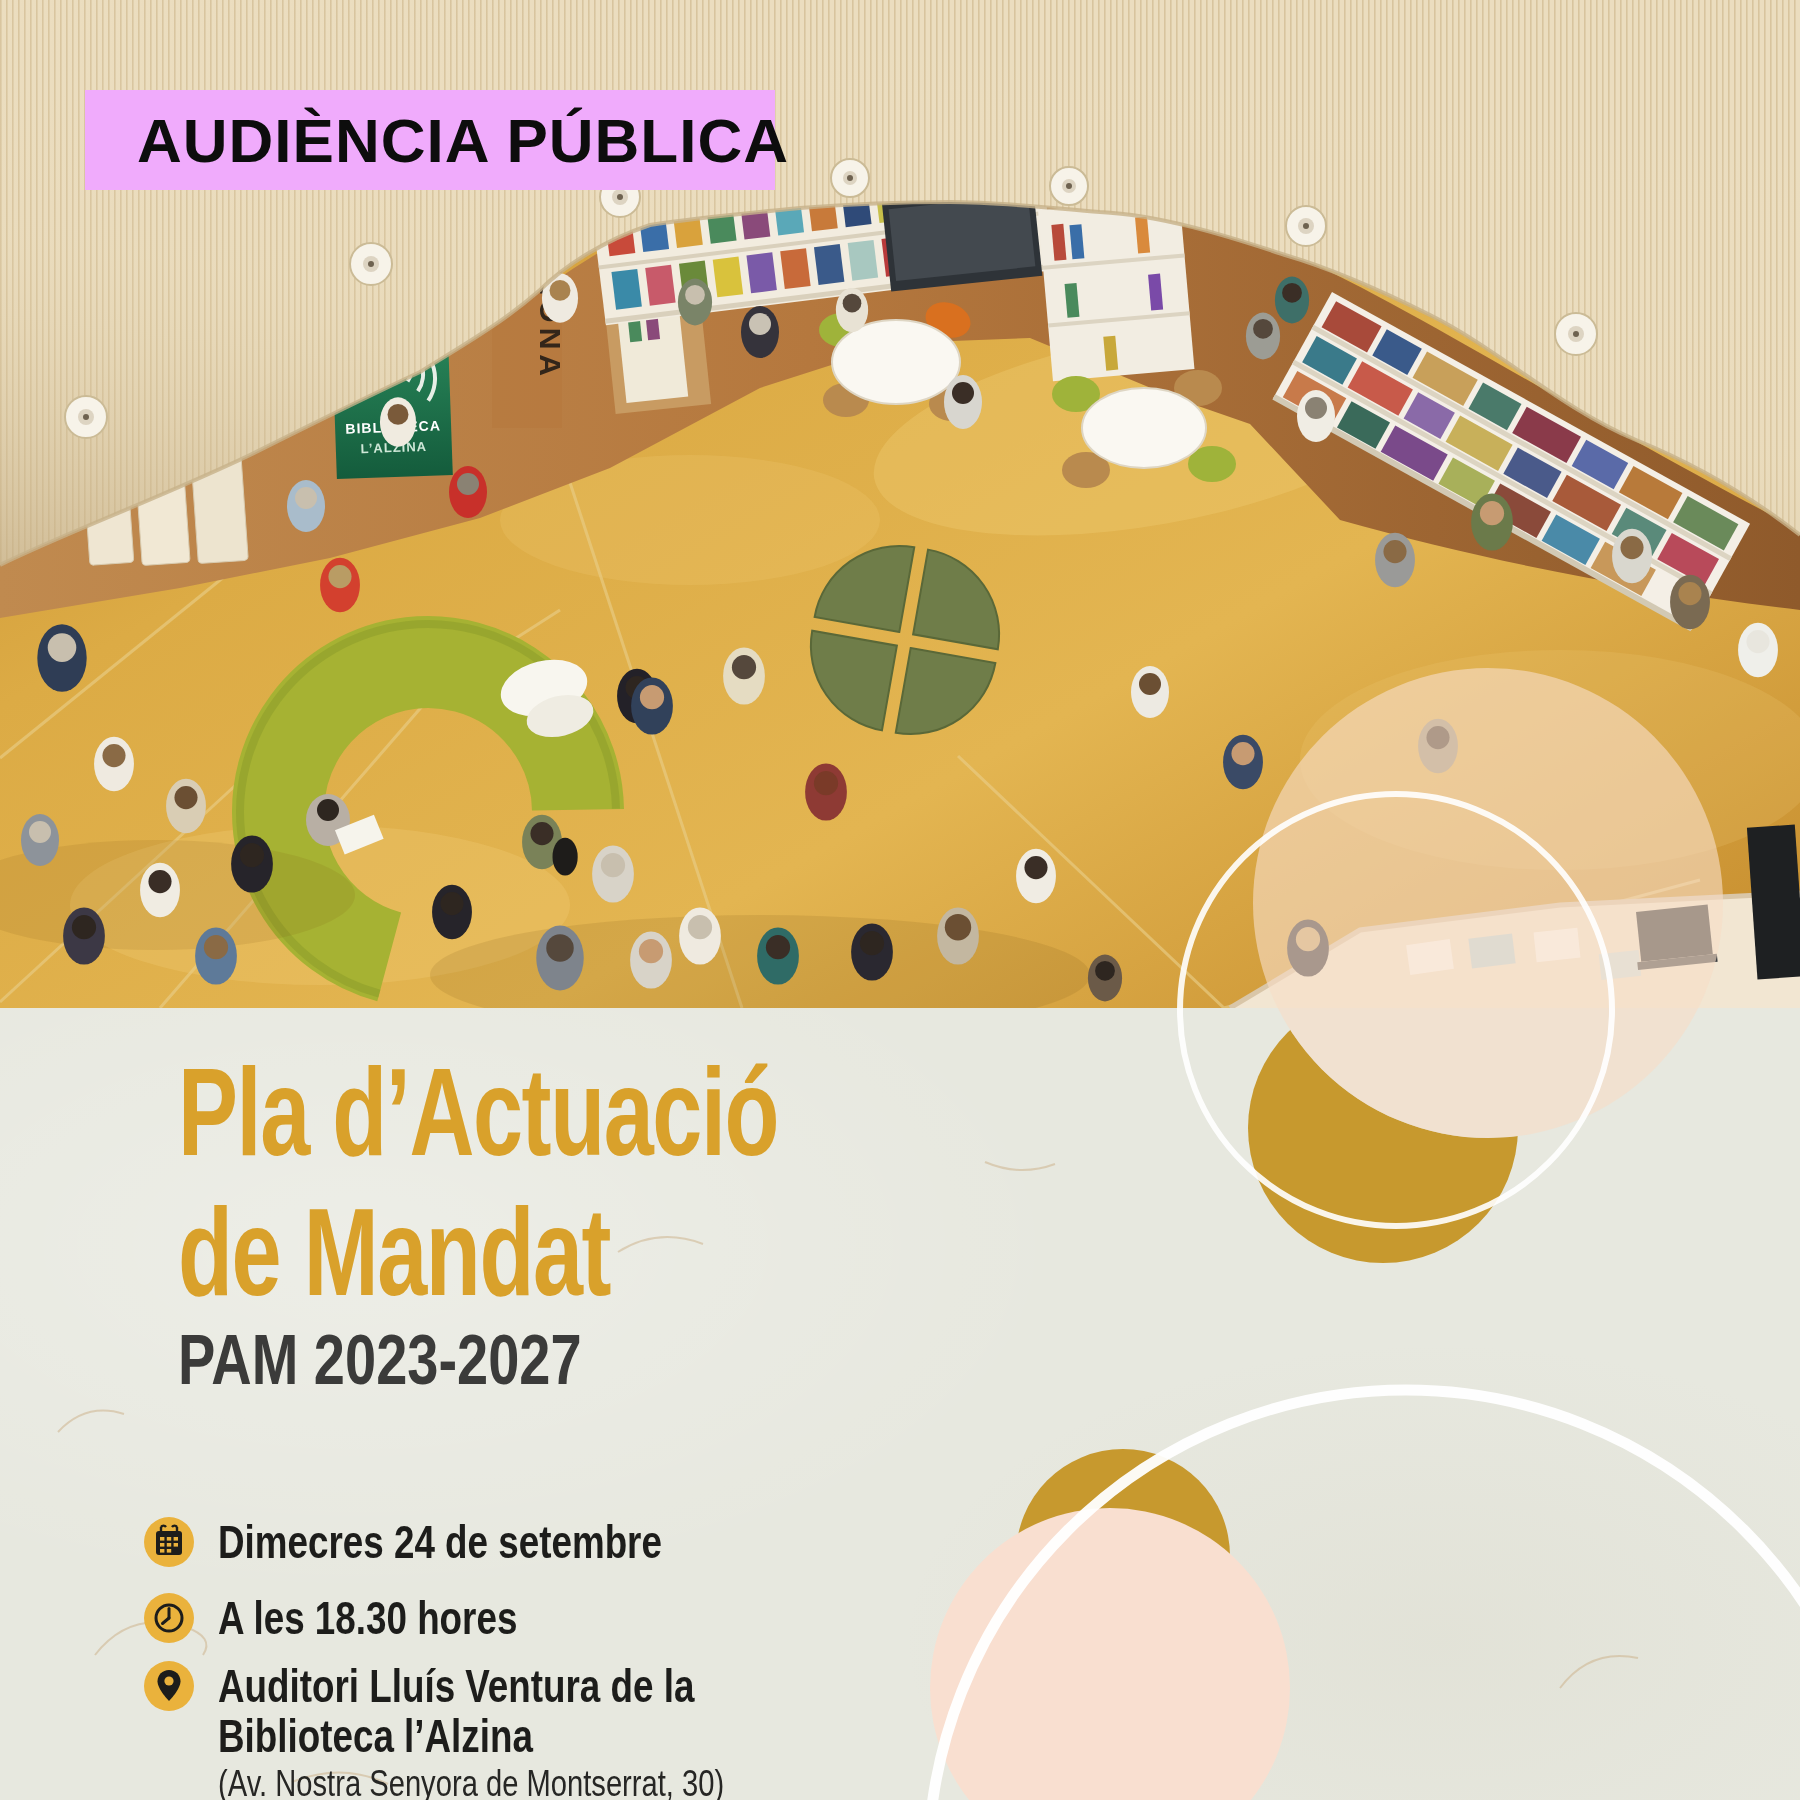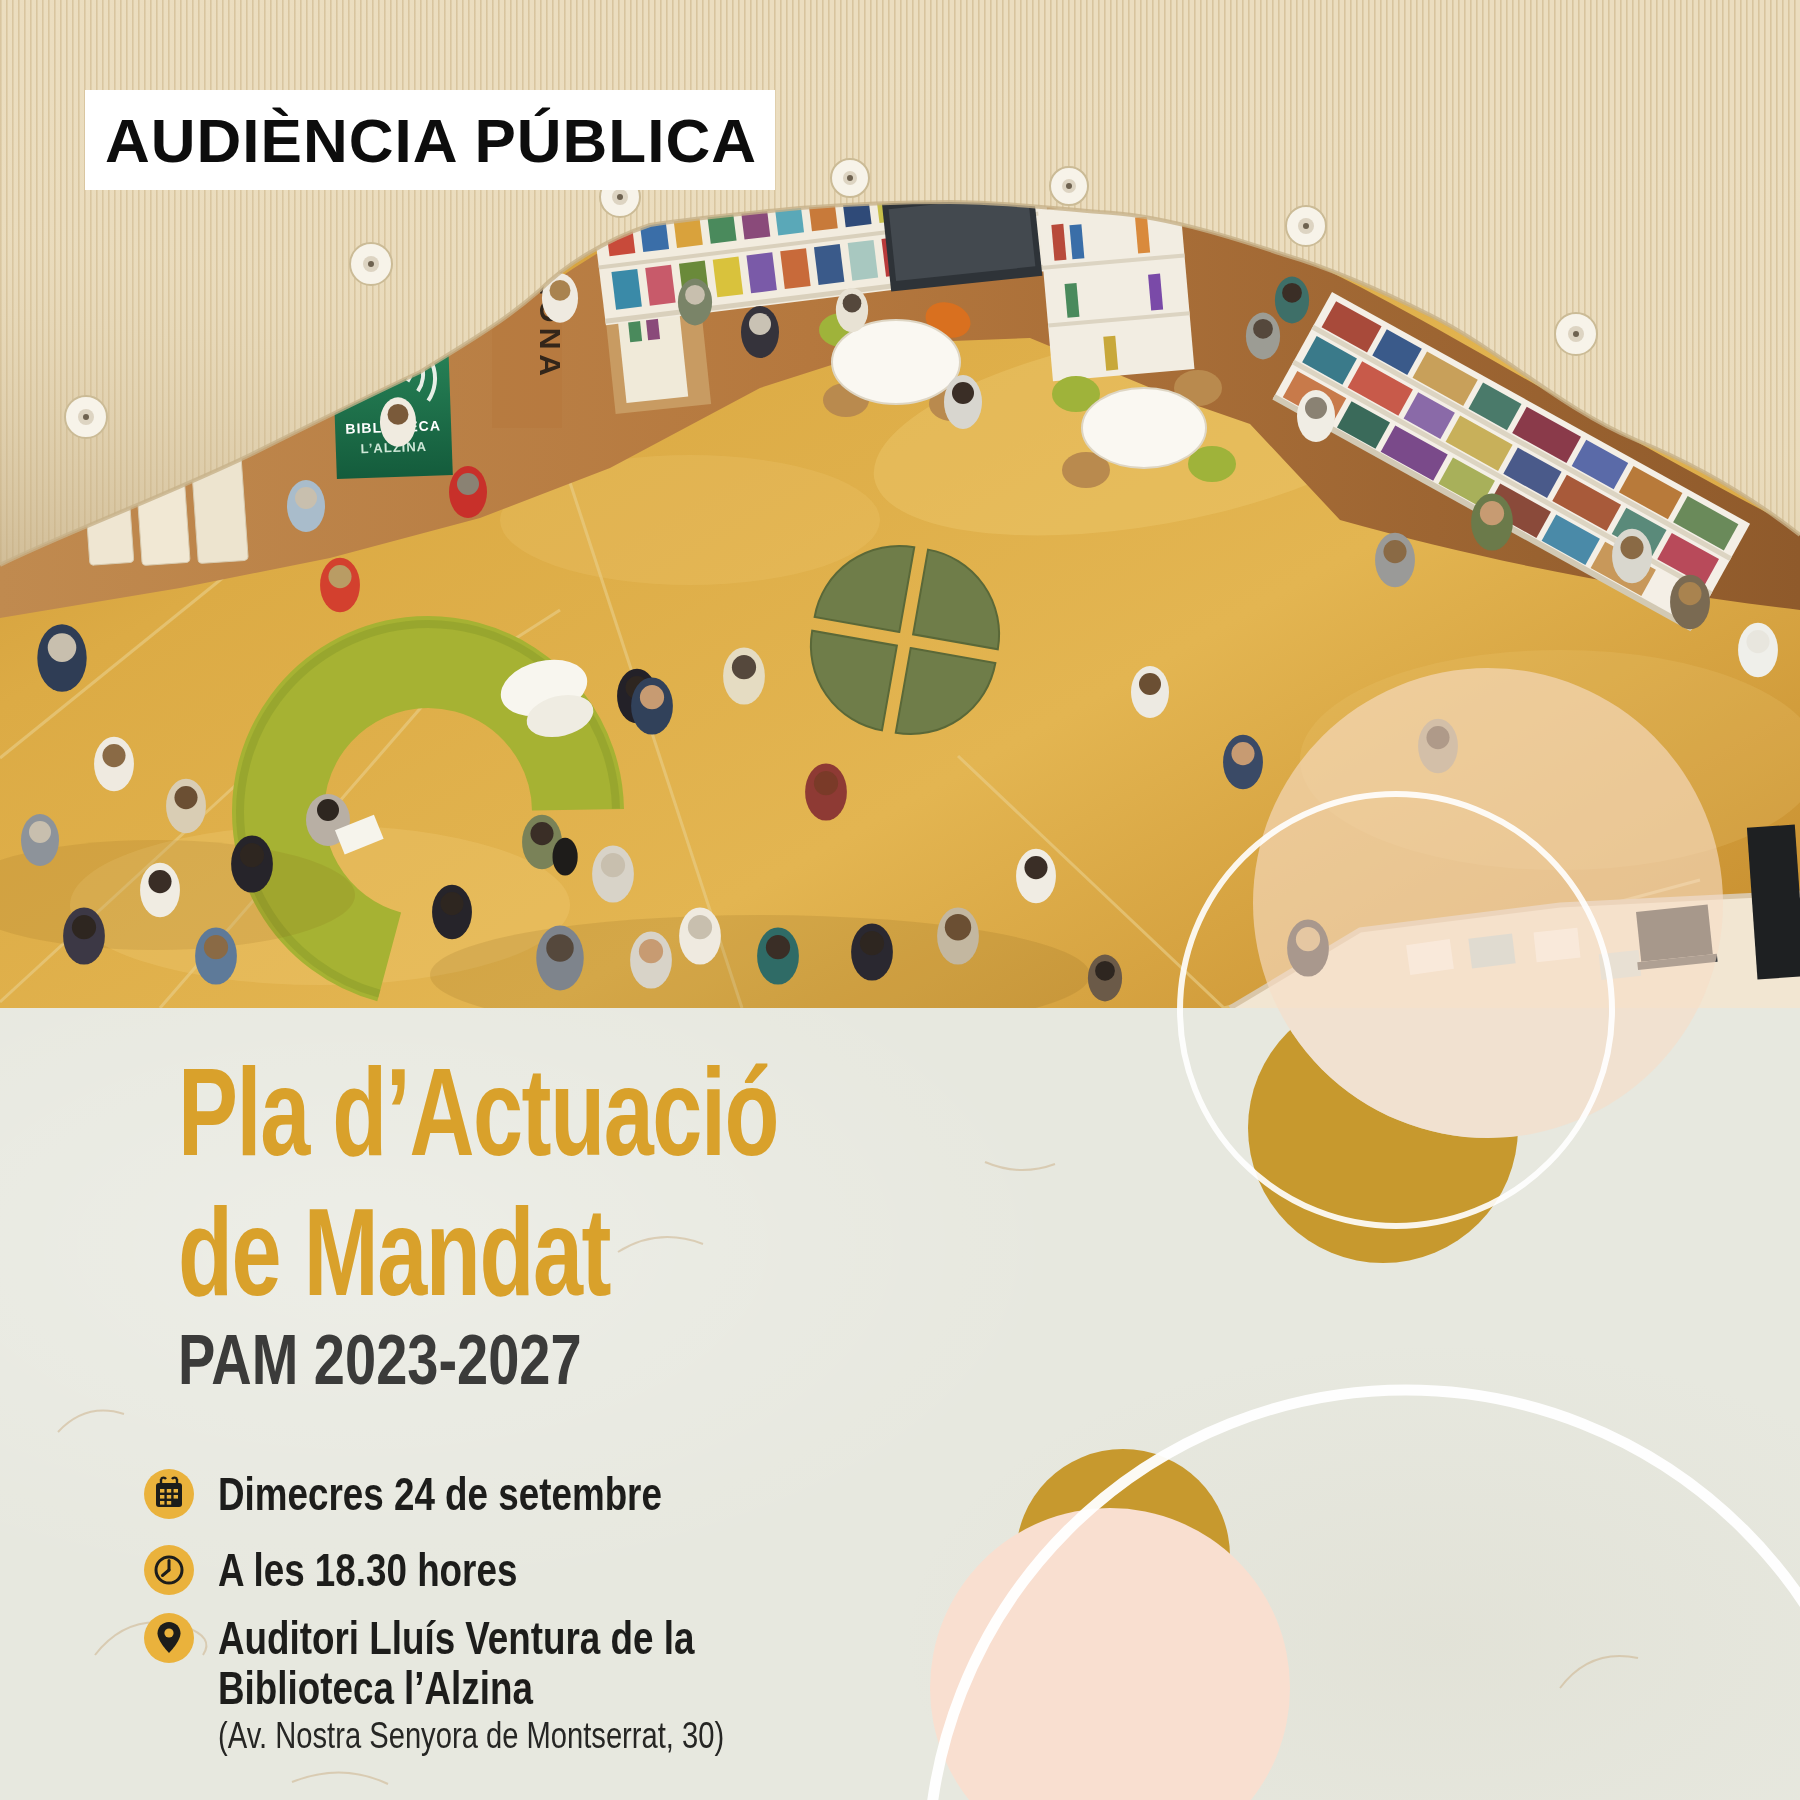--- a/index.html
+++ b/index.html
@@ -27,38 +27,38 @@
   .panel{
     position:absolute;left:0;top:1008px;width:1800px;height:792px;
     background:
       radial-gradient(1200px 600px at 20% 30%, rgba(255,255,255,.25), rgba(255,255,255,0) 60%),
       radial-gradient(900px 500px at 80% 80%, rgba(190,185,160,.12), rgba(0,0,0,0) 60%),
       var(--sage);
   }
   .deco{position:absolute;left:0;top:0;width:1800px;height:1800px;pointer-events:none;}
   .banner{
     position:absolute;left:85px;top:90px;width:690px;height:100px;
-    background:#ffffff;display:flex;align-items:center;
-    padding-left:20px;box-sizing:border-box;
+    background:#f0abfc;display:flex;align-items:center;
+    padding-left:52px;box-sizing:border-box;
   }
   .banner-text{
     font-size:62px;font-weight:bold;color:#0d0d0d;letter-spacing:1px;white-space:nowrap;
   }
   .title{
     position:absolute;left:178px;top:1042px;
     font-size:125px;line-height:140px;font-weight:bold;color:var(--accent-gold);
     transform:scaleX(.72);transform-origin:0 0;letter-spacing:-2px;white-space:nowrap;
   }
   .subtitle{
     position:absolute;left:178px;top:1320px;
     font-size:70px;line-height:80px;font-weight:bold;color:var(--pam-gray);
     transform:scaleX(.8);transform-origin:0 0;white-space:nowrap;
   }
   .bullets{position:absolute;left:144px;top:1469px;width:900px;}
-  .bullet{display:flex;align-items:flex-start;margin-bottom:18px;}
+  .bullet{display:flex;align-items:flex-start;margin-bottom:18px;margin-top:48px;}
   .bullet .bicon{flex:0 0 50px;height:50px;}
   .btext{margin-left:24px;color:var(--ink);}
   .bline{
     font-size:46px;line-height:50px;font-weight:bold;white-space:nowrap;
     transform:scaleX(.8);transform-origin:0 0;
   }
   .bnote{
     font-size:36px;line-height:46px;font-weight:normal;white-space:nowrap;
     transform:scaleX(.81);transform-origin:0 0;color:#262624;
   }

